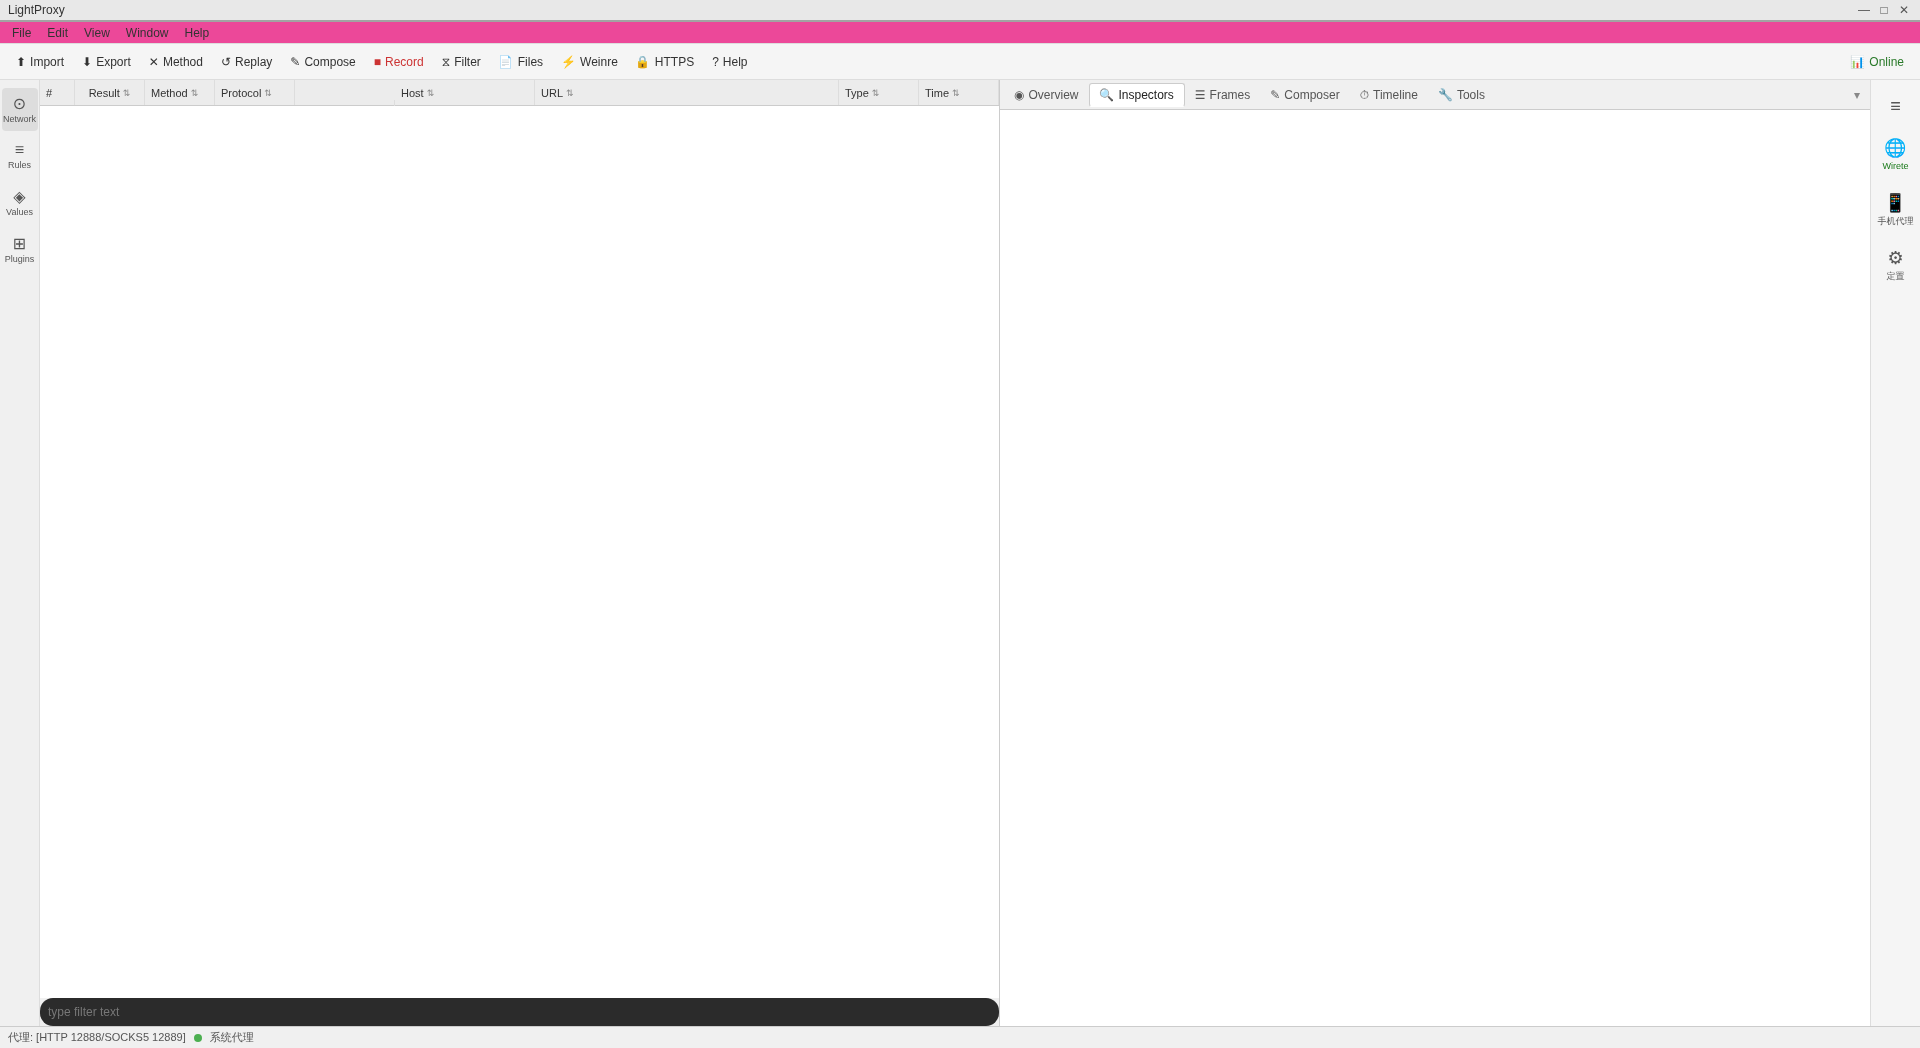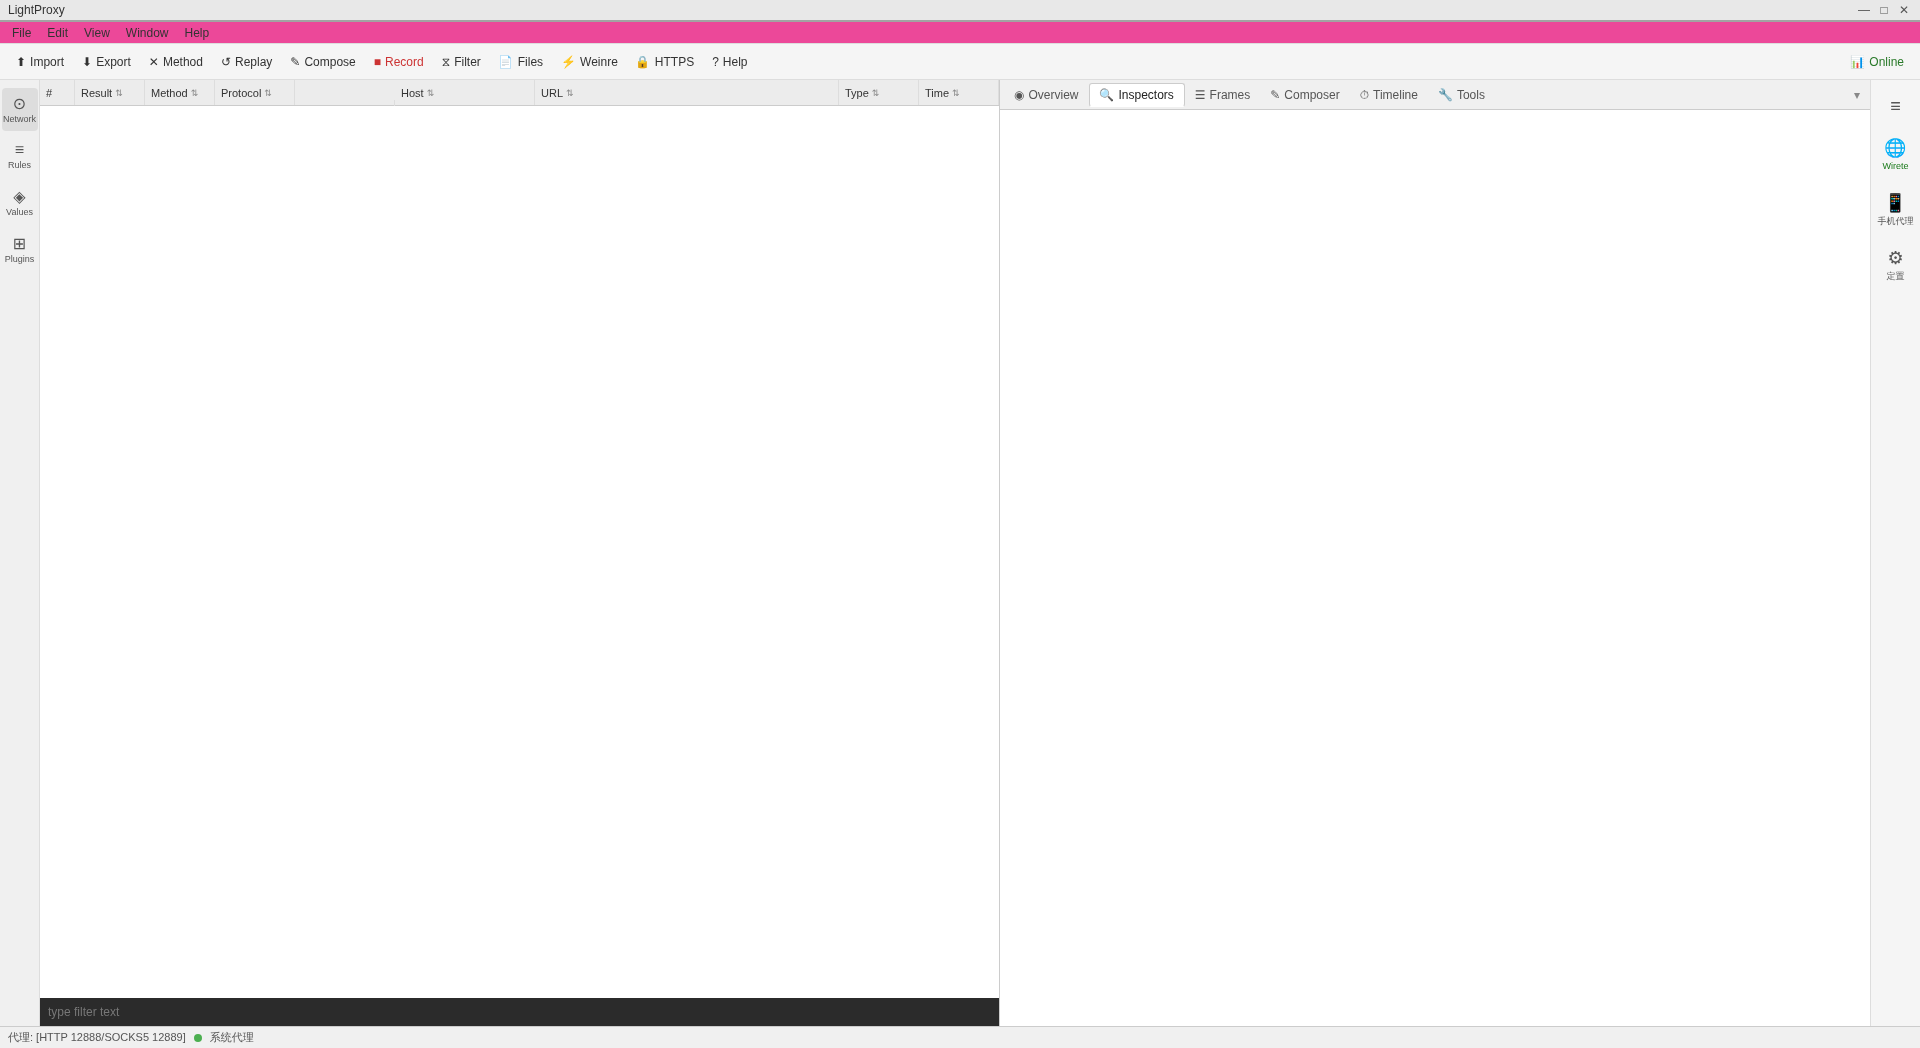--- a/index.html
+++ b/index.html
@@ -175,21 +175,21 @@
       font-size: 11px;
       color: #333;
       cursor: pointer;
       height: 100%;
       border-right: 1px solid #ddd;
       white-space: nowrap;
       user-select: none;
     }
     .col-header .sort-icon { font-size: 9px; color: #888; }
     .col-num { width: 35px; }
-    .col-result { width: 70px; }
+    .col-result { width: 70px; justify-content: center; }
     .col-method { width: 70px; }
     .col-protocol { width: 80px; text-align: right; }
     .col-serverip { width: 100px; margin-top: 39px; }
     .col-host { width: 140px; }
     .col-url { flex: 1; }
     .col-type { width: 80px; }
     .col-time { width: 80px; }
 
     
     .traffic-body {
@@ -198,20 +198,21 @@
       overflow-y: auto;
     }
 
     
     .filter-bar {
       height: 28px;
       background: #2b2b2b;
       display: flex;
       align-items: center;
       flex-shrink: 0;
+      border-radius: 13px;
     }
     .filter-input {
       flex: 1;
       background: transparent;
       border: none;
       color: #ccc;
       font-size: 12px;
       padding: 0 8px;
       outline: none;
     }

